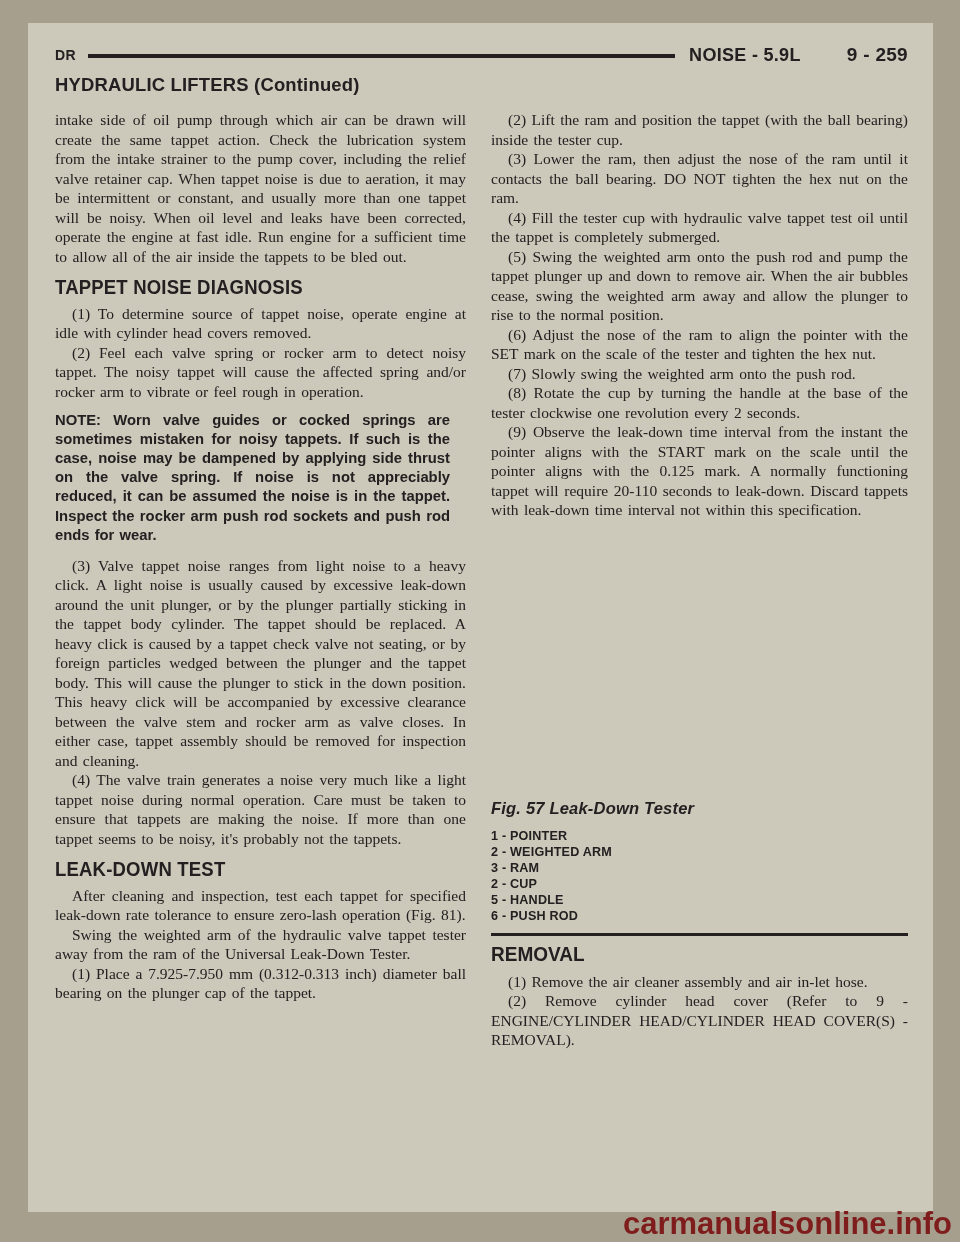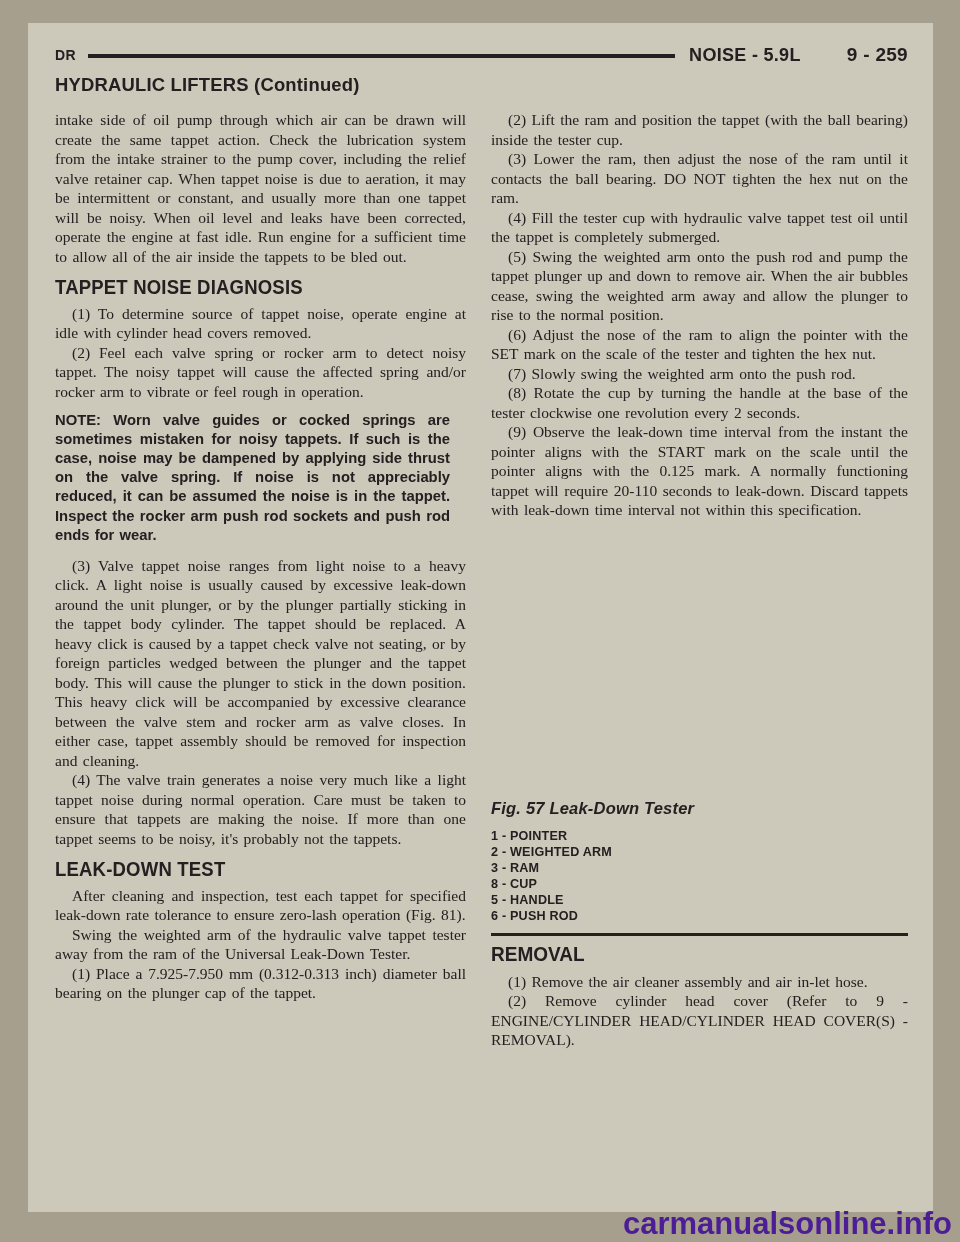--- a/index.html
+++ b/index.html
@@ -73,21 +73,21 @@
   .removal-heading {
     font-family:"Liberation Sans", sans-serif; font-weight:bold;
     font-size:20px; line-height:1.1;
     transform:scaleX(0.95); transform-origin:0 50%;
     margin:4px 0 7px 0; white-space:nowrap;
   }
   
   .watermark {
     position:absolute; right:8px; bottom:0px;
     font-family:"Liberation Sans", sans-serif; font-weight:bold;
-    font-size:31px; color:#4c1d95; letter-spacing:0px;
+    font-size:31px; color:#7f1d1d; letter-spacing:0px;
     white-space:nowrap;
   }
 </style>
 </head>
 <body>
 
 <div class="page"></div>
 
 <div class="hdr">
   <span class="model">DR</span>
@@ -121,21 +121,21 @@
   <p class="body ind">(7) Slowly swing the weighted arm onto the push rod.</p>
   <p class="body ind">(8) Rotate the cup by turning the handle at the base of the tester clockwise one revolution every 2 seconds.</p>
   <p class="body ind">(9) Observe the leak-down time interval from the instant the pointer aligns with the START mark on the scale until the pointer aligns with the 0.125 mark. A normally functioning tappet will require 20-110 seconds to leak-down. Discard tappets with leak-down time interval not within this specification.</p>
 
   <div class="fig-space"></div>
   <div class="fig-caption">Fig. 57 Leak-Down Tester</div>
   <div class="fig-legend">
     <div>1 - POINTER</div>
     <div>2 - WEIGHTED ARM</div>
     <div>3 - RAM</div>
-    <div>8 - CUP</div>
+    <div>2 - CUP</div>
     <div>5 - HANDLE</div>
     <div>6 - PUSH ROD</div>
   </div>
 
   <div class="col-rule"></div>
 
   <div class="removal-heading">REMOVAL</div>
   <p class="body ind">(1) Remove the air cleaner assembly and air in-let hose.</p>
   <p class="body ind">(2) Remove cylinder head cover (Refer to 9 - ENGINE/CYLINDER HEAD/CYLINDER HEAD COVER(S) - REMOVAL).</p>
 </div>

